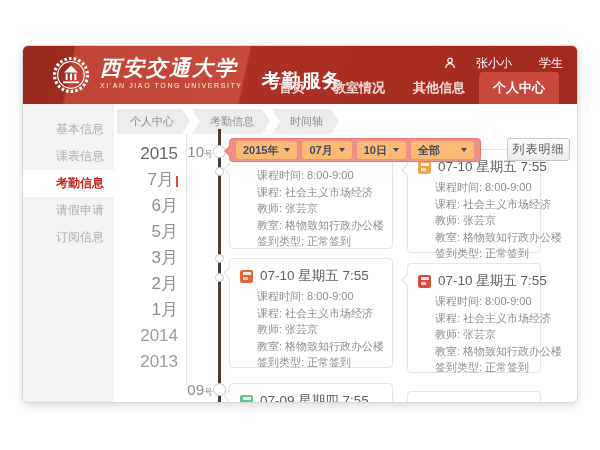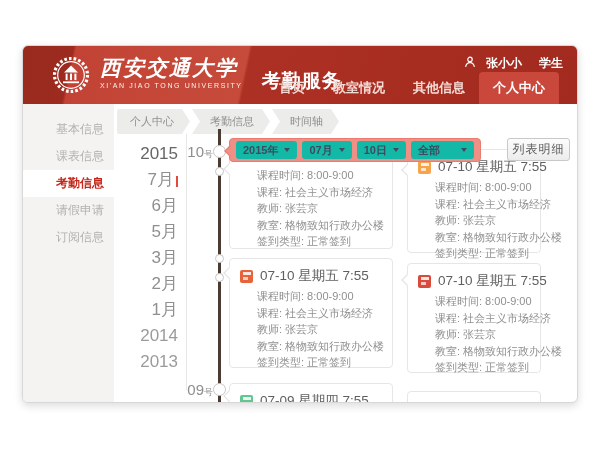--- a/index.html
+++ b/index.html
@@ -12,21 +12,21 @@
   
   .header { position:absolute; left:0; top:0; right:0; height:58px;
             background:linear-gradient(102deg,#992a1e 0%,#9d2b1f 9%,#c24335 9.5%,#c64b3b 40%,#ad3024 40.5%,#a22a1e 100%); }
   .logo { position:absolute; left:28px; top:9px; display:flex; align-items:flex-start; gap:9px; color:#fff; }
   .logo svg { display:block; }
   .logo-texts { display:flex; flex-direction:column; }
   .uni-cn { font-family:"DejaVu Serif","Liberation Serif",serif; font-style:italic; font-weight:bold;
             font-size:21px; letter-spacing:2px; line-height:25px; white-space:nowrap; }
   .uni-en { font-size:7px; letter-spacing:1.6px; opacity:.92; margin-top:2px; white-space:nowrap; }
   .app-title { font-size:19px; font-weight:bold; margin-top:13px; margin-left:10px; letter-spacing:1px; white-space:nowrap; }
-  .user { position:absolute; right:14px; top:9px; display:flex; align-items:center; gap:10px; color:#fff; font-size:12px;font-weight:bold; }
+  .user { position:absolute; right:14px; top:9px; display:flex; align-items:flex-end; gap:20px; color:#fff; font-size:12px; }
   .user .role { margin-left:7px; }
   .nav { position:absolute; right:18px; bottom:0; display:flex; align-items:flex-end; }
   .nav-item { padding:7px 14px; font-size:13px; font-weight:bold; color:#f4dcd6; cursor:pointer; white-space:nowrap; }
   .nav-item.active { background:#ca473b; color:#fff; border-radius:4px 4px 0 0; }
 
   
   .sidebar { position:absolute; left:0; top:58px; bottom:0; width:91px; background:#f4f3f1; padding-top:12px; }
   .side-item { height:27px; line-height:27px; padding-left:33px; font-size:12px; color:#b3b1ae; cursor:pointer; white-space:nowrap; }
   .side-item.active { background:#ffffff; color:#c5271a; font-weight:bold; }
 
@@ -53,21 +53,21 @@
   .day-label { position:absolute; left:152px; width:38px; text-align:right; color:#8e8e8e; cursor:pointer; white-space:nowrap; }
   .day-label .num { font-size:15px; }
   .day-label .suf { font-size:9px; }
 
   
   .filterbar { position:absolute; left:206px; top:92px; width:252px; height:24px; background:#ef9086;
                border:1px solid #e87c70; border-radius:4px; display:flex; align-items:center; gap:5px;
                padding:0 6px; z-index:6; }
   .filterbar .ftail { position:absolute; left:-4px; top:8px; width:8px; height:8px; background:#ef9086;
                border-left:1px solid #e87c70; border-bottom:1px solid #e87c70; transform:rotate(45deg); }
-  .pill { background:#14b8a6; border-radius:3px; height:18px; display:flex; align-items:center; gap:6px;
+  .pill { background:#fdba74; border-radius:3px; height:18px; display:flex; align-items:center; gap:6px;
           padding:0 7px; font-size:11px; font-weight:bold; color:#3d4c60; cursor:pointer; white-space:nowrap; }
   .pill.wide { width:79px; justify-content:space-between; }
   .caret { width:0; height:0; border-left:3.5px solid transparent; border-right:3.5px solid transparent;
            border-top:4.5px solid #3f4c5e; }
   .detail-btn { position:absolute; left:484px; top:92px; width:63px; height:23px; z-index:6;
                 background:linear-gradient(#fcfcfc,#ececec); border:1px solid #c8c8c8; border-radius:3px;
                 font-size:12px; color:#5a5a5a; text-align:center; line-height:21px; letter-spacing:1px; cursor:pointer; white-space:nowrap; }
 
   
   .card { position:absolute; background:#fff; border:1px solid #e6e6e6; border-radius:4px; z-index:3; }

